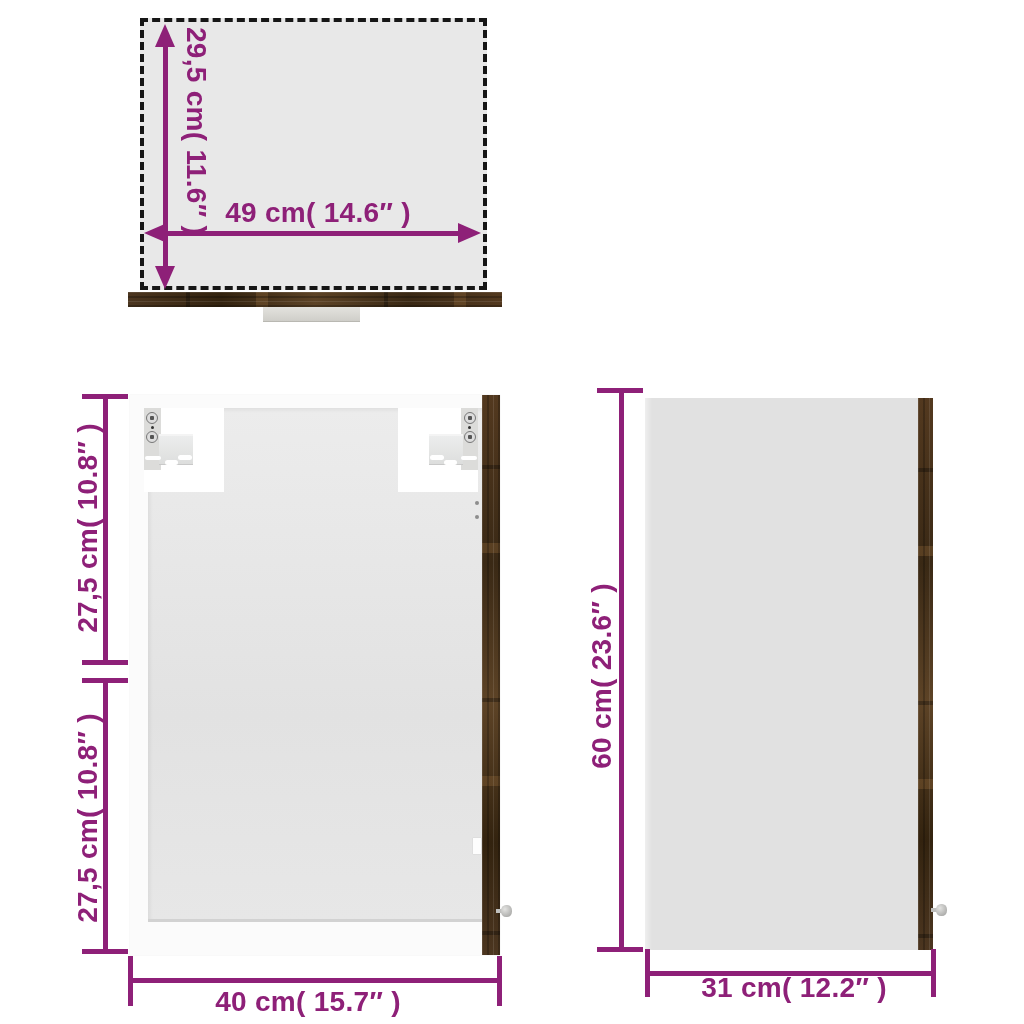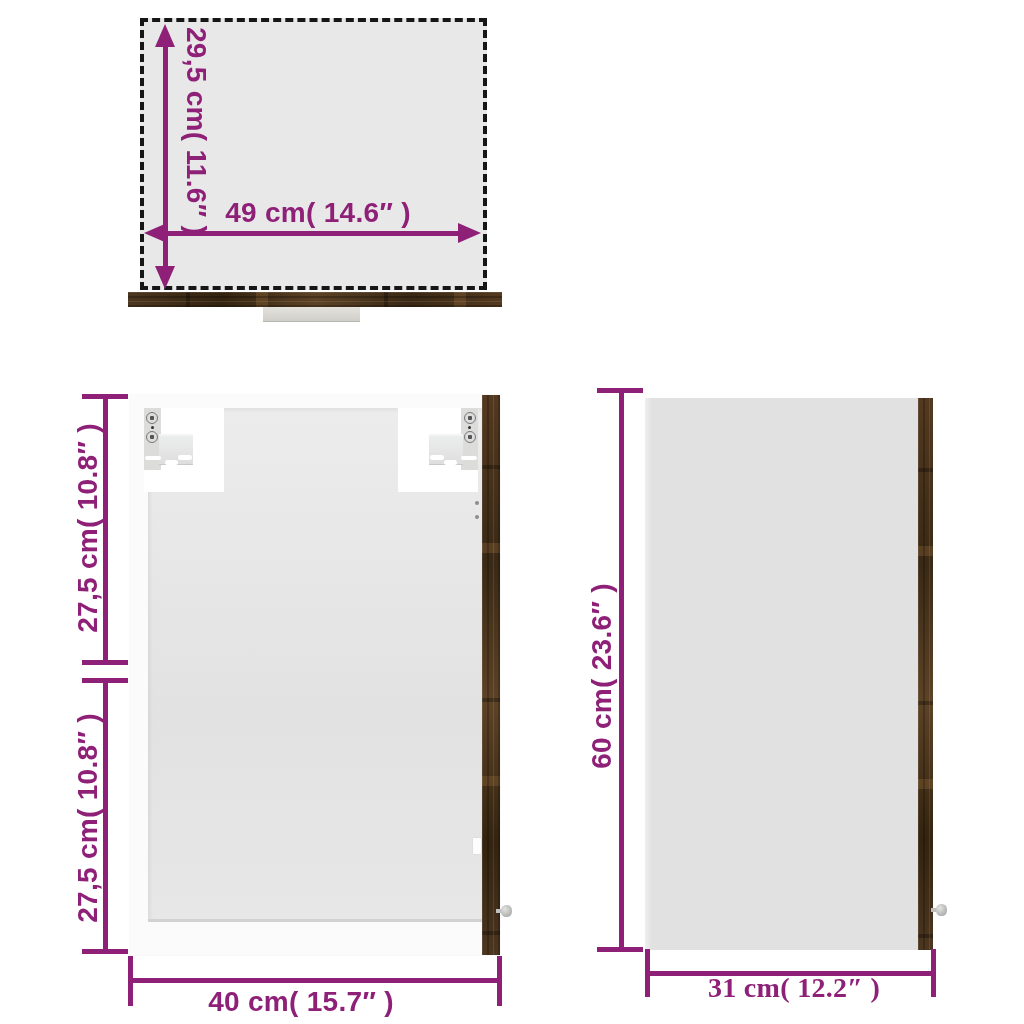--- a/index.html
+++ b/index.html
@@ -164,37 +164,37 @@
     <div class="dim-label rot-ccw" style="left:-72px;top:510px;width:320px;height:36px;">27,5 cm( 10.8″ )</div>
 
     <div class="dim-cap" style="left:82px;top:678px;width:46px;height:5px;"></div>
     <div class="dim-shaft" style="left:103px;top:678px;width:5px;height:276px;"></div>
     <div class="dim-cap" style="left:82px;top:949px;width:46px;height:5px;"></div>
     <div class="dim-label rot-ccw" style="left:-72px;top:800px;width:320px;height:36px;">27,5 cm( 10.8″ )</div>
 
     <div class="dim-cap" style="left:128px;top:956px;width:5px;height:50px;"></div>
     <div class="dim-shaft" style="left:128px;top:978px;width:374px;height:5px;"></div>
     <div class="dim-cap" style="left:497px;top:956px;width:5px;height:50px;"></div>
-    <div class="dim-label hcenter" style="left:301px;top:985px;height:34px;">40 cm( 15.7″ )</div>
+    <div class="dim-label hcenter" style="left:308px;top:985px;height:34px;">40 cm( 15.7″ )</div>
   </div>
 
   <div>
     <div class="abs sv-panel">
       <div class="abs sv-left-light"></div>
       <div class="abs sv-wood wood-v"></div>
     </div>
     <div class="knob" style="left:931px;top:903px;">
       <div class="stem"></div>
       <div class="head"></div>
     </div>
 
     <div class="dim-cap" style="left:597px;top:388px;width:46px;height:5px;"></div>
     <div class="dim-shaft" style="left:619px;top:388px;width:5px;height:564px;"></div>
     <div class="dim-cap" style="left:597px;top:947px;width:46px;height:5px;"></div>
     <div class="dim-label rot-ccw" style="left:442px;top:658px;width:320px;height:36px;">60 cm( 23.6″ )</div>
 
     <div class="dim-cap" style="left:645px;top:949px;width:5px;height:48px;"></div>
     <div class="dim-shaft" style="left:645px;top:971px;width:291px;height:5px;"></div>
     <div class="dim-cap" style="left:931px;top:949px;width:5px;height:48px;"></div>
-    <div class="dim-label hcenter" style="left:794px;top:971px;height:34px;font-family:Liberation Serif, serif;">31 cm( 12.2″ )</div>
+    <div class="dim-label hcenter" style="left:794px;top:971px;height:34px;">31 cm( 12.2″ )</div>
   </div>
 
 </div>
 
 </body></html>

